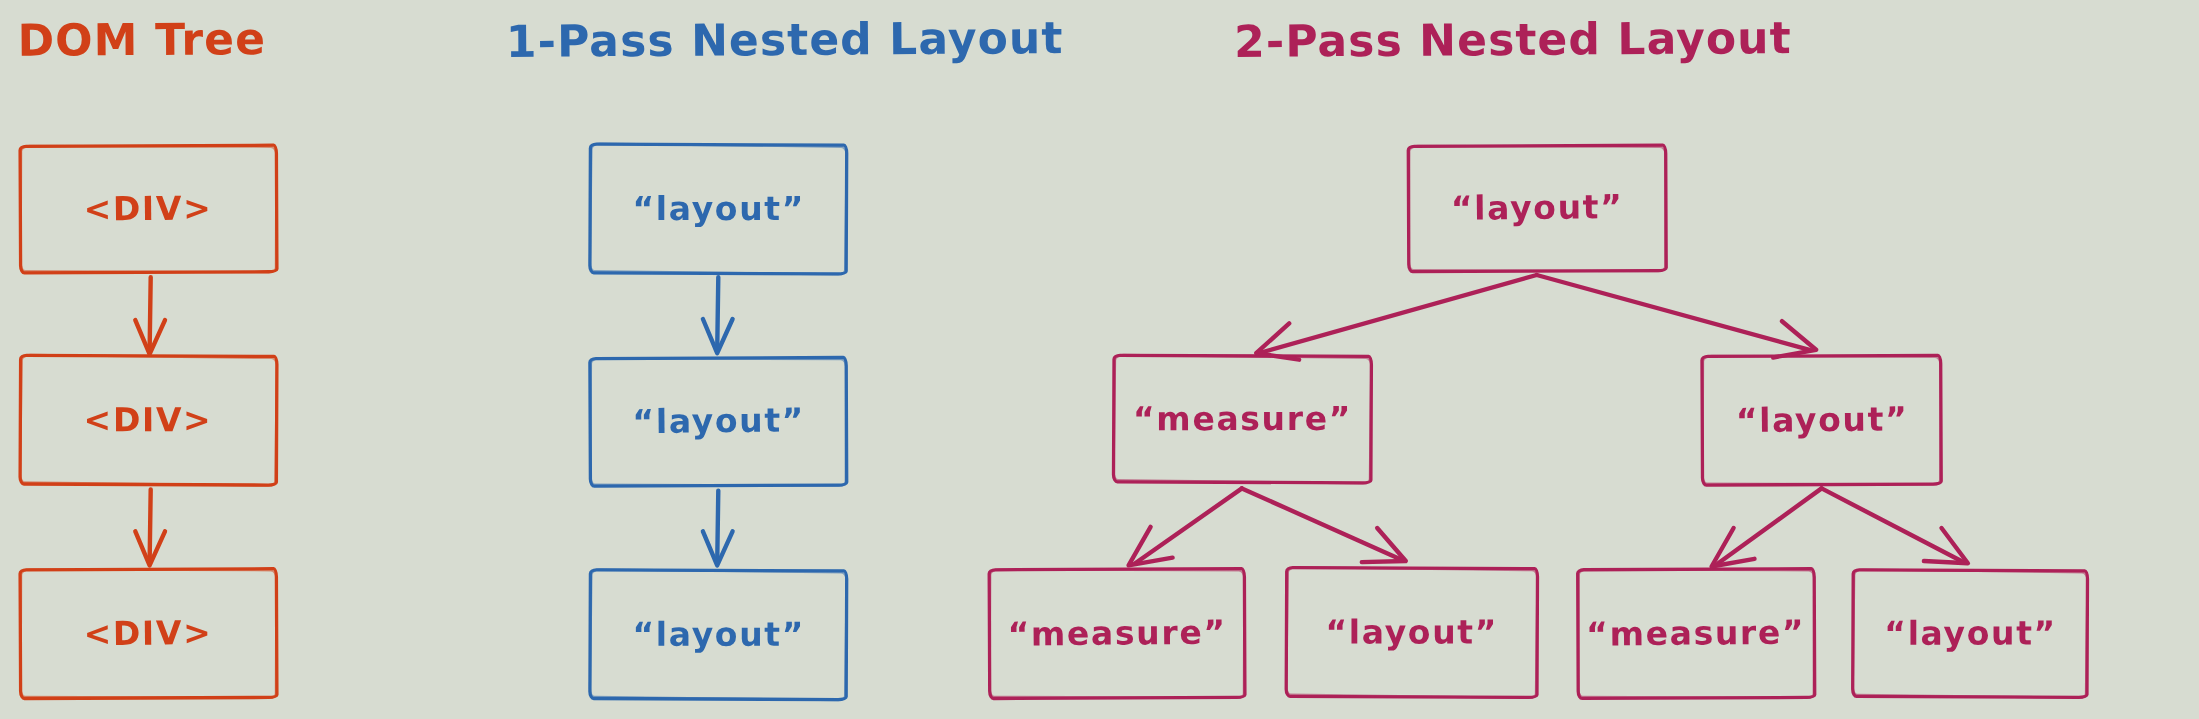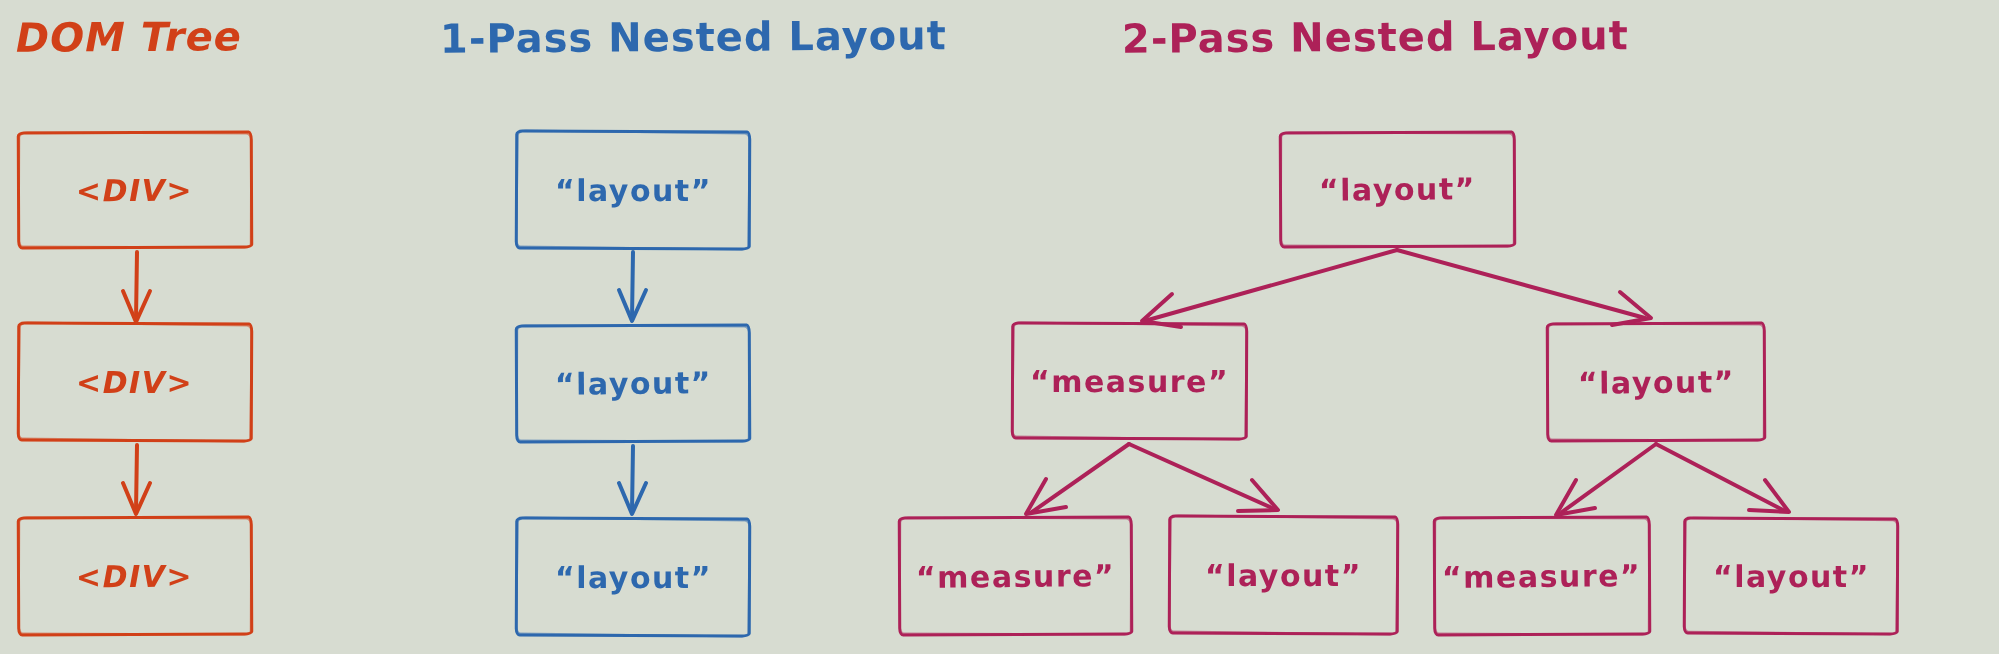--- a/index.html
+++ b/index.html
@@ -72,21 +72,21 @@
     stroke-width: 4;
     stroke-linecap: round;
     stroke-linejoin: round;
   }
 </style>
 </head>
 <body style="--c: #d7dcd1;">
 
 <div class="canvas" style="--c: #d7dcd1;">
 
-  <section class="sec" style="left: 0px; width: 280px; font-style: italic; --c: #d14018;">
+  <section class="sec" style="left: 0px; width: 280px; --c: #d14018;">
     <h2 class="sec-title" style="left:16px; top:14px;">DOM Tree</h2>
 
     <div class="node tilt-a" style="left:17px; top:131px; width:236px; height:118px;">
       <span class="node-label">&lt;DIV&gt;</span>
     </div>
     <div class="node tilt-b" style="left:17px; top:322px; width:236px; height:120px;">
       <span class="node-label">&lt;DIV&gt;</span>
     </div>
     <div class="node tilt-a" style="left:17px; top:516px; width:236px; height:120px;">
       <span class="node-label">&lt;DIV&gt;</span>
@@ -97,21 +97,21 @@
         <path d="M137,252 L136,320"></path>
         <path d="M123,291 L136,322 L150,291"></path>
       </g>
       <g>
         <path d="M137,445 L136,512"></path>
         <path d="M123,483 L136,514 L150,483"></path>
       </g>
     </svg>
   </section>
 
-  <section class="sec" style="left: 400px; width: 480px; --c: #2d68ae;">
+  <section class="sec" style="left: 420px; width: 480px; --c: #2d68ae;">
     <h2 class="sec-title" style="left:40px; top:14px;">1-Pass Nested Layout</h2>
 
     <div class="node tilt-b" style="left:115px; top:130px; width:236px; height:120px;">
       <span class="node-label">“layout”</span>
     </div>
     <div class="node tilt-a" style="left:115px; top:324px; width:236px; height:119px;">
       <span class="node-label">“layout”</span>
     </div>
     <div class="node tilt-b" style="left:115px; top:517px; width:236px; height:120px;">
       <span class="node-label">“layout”</span>

